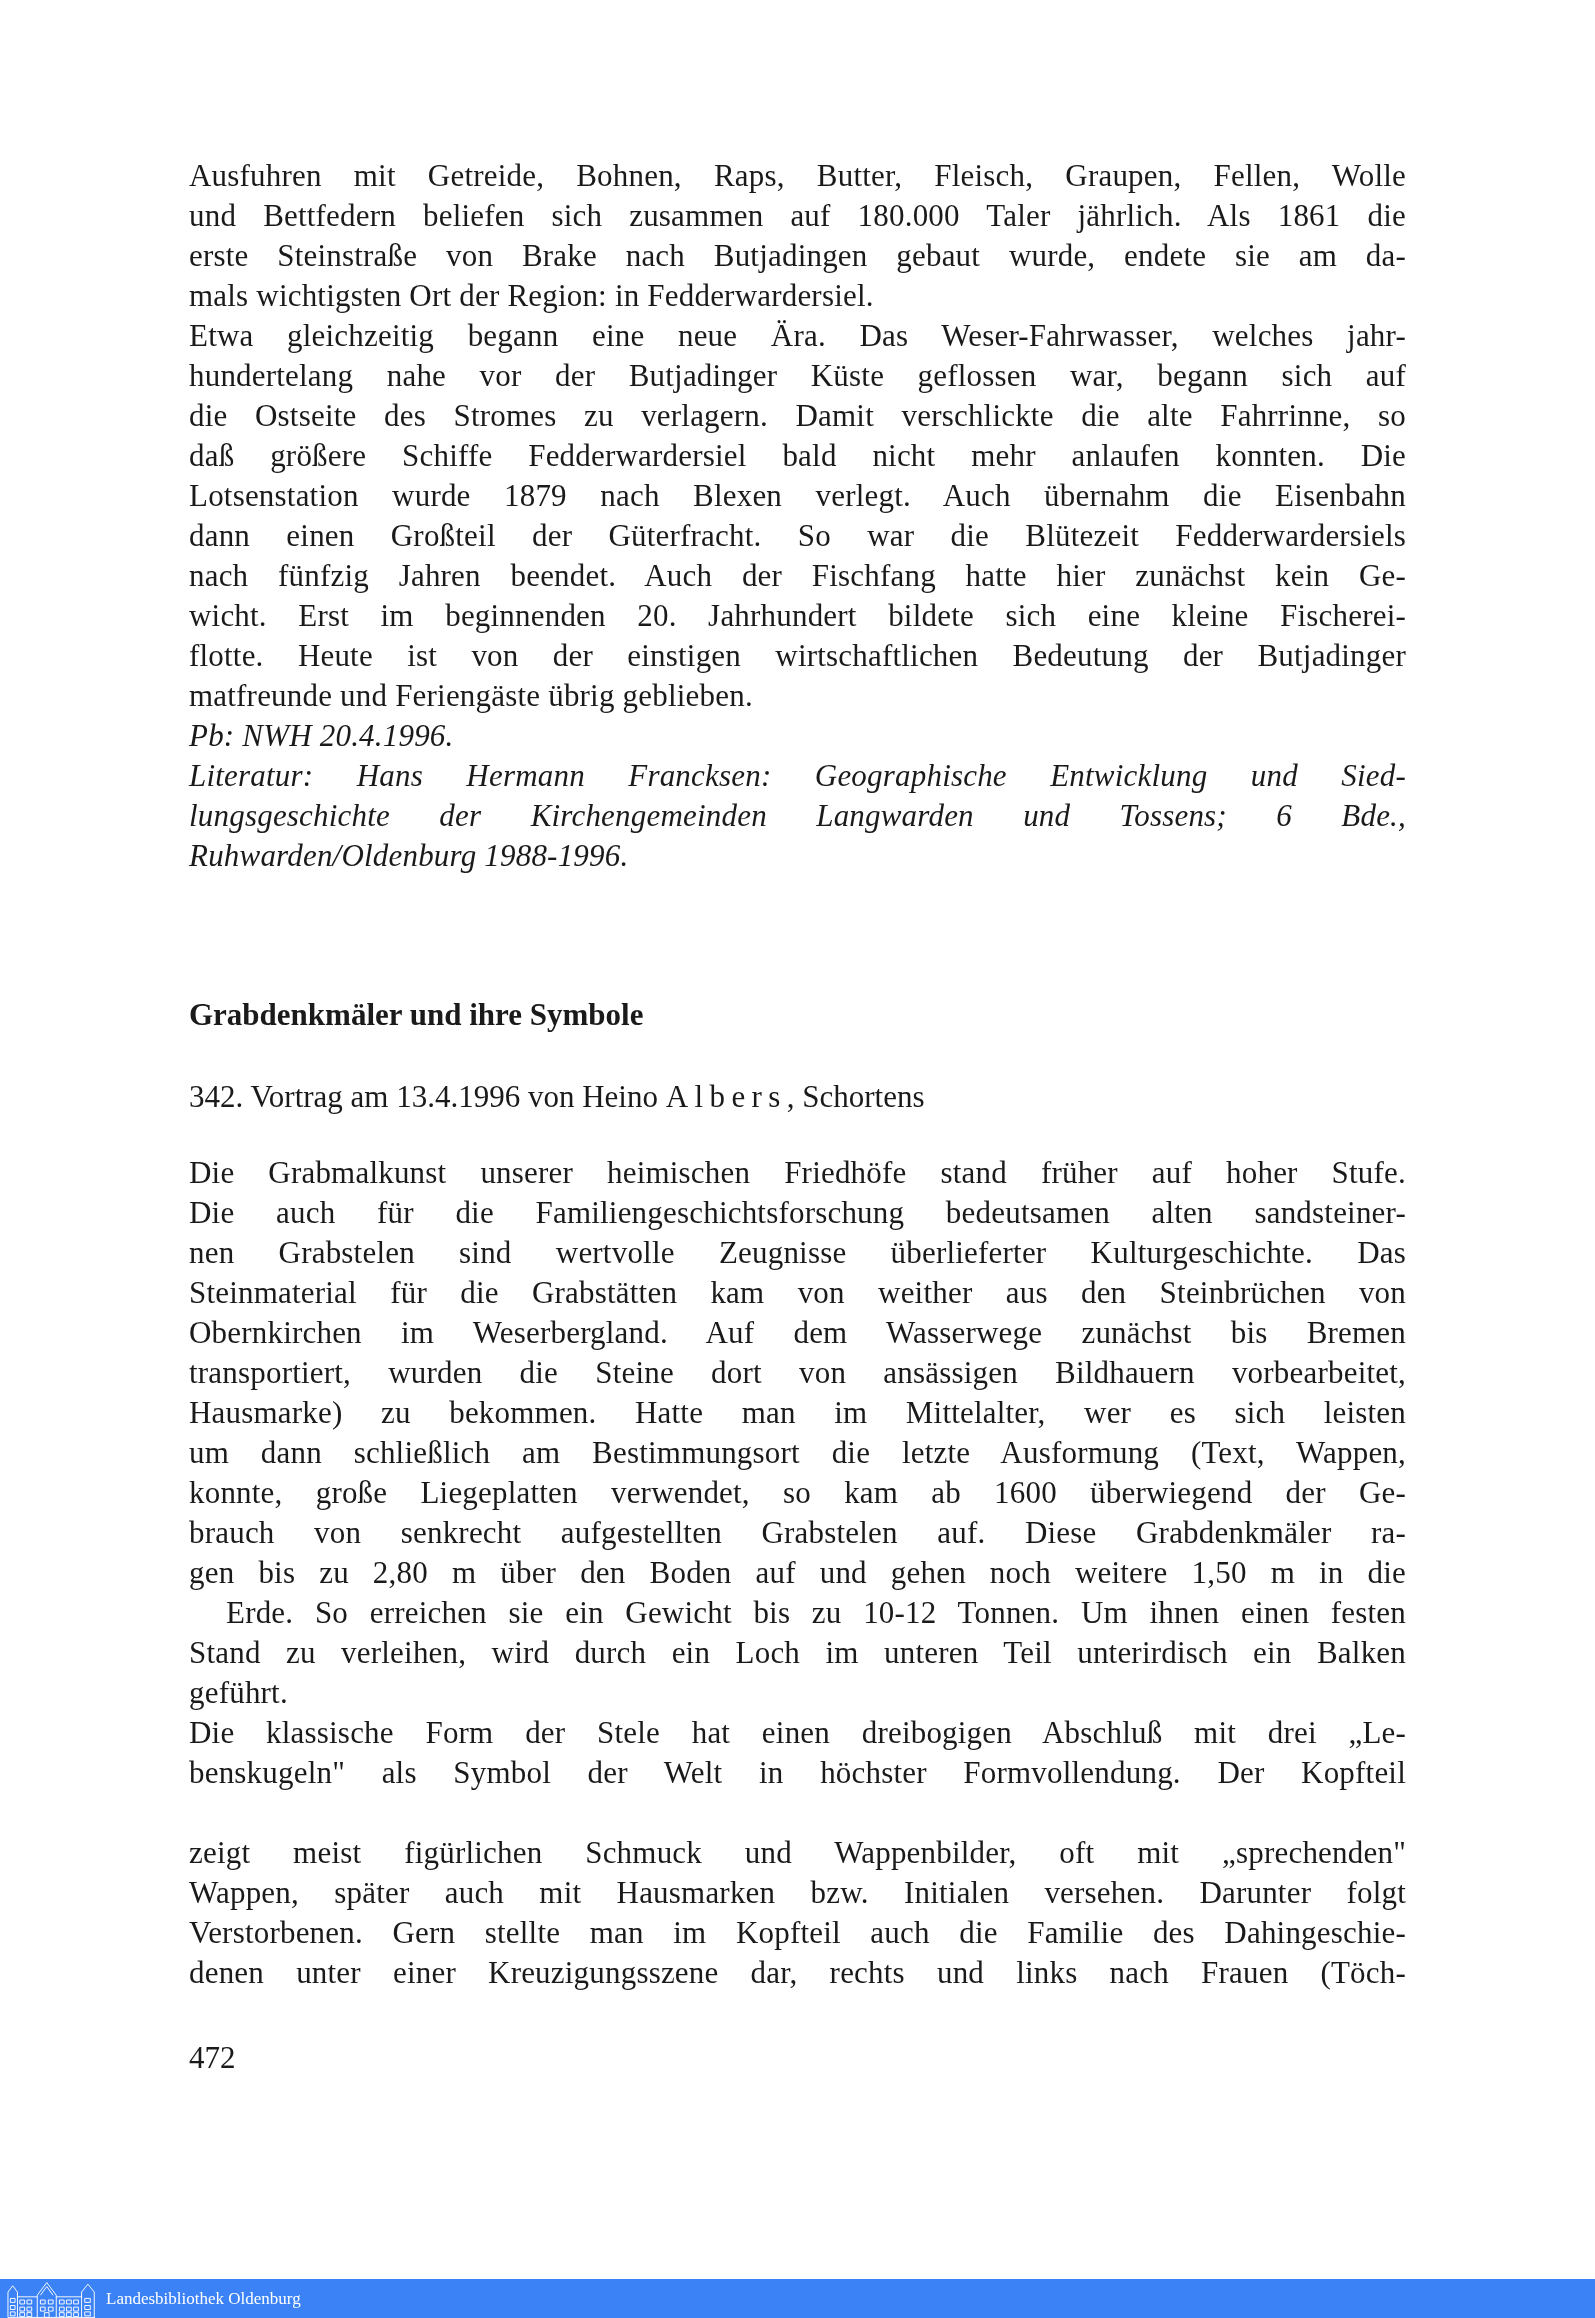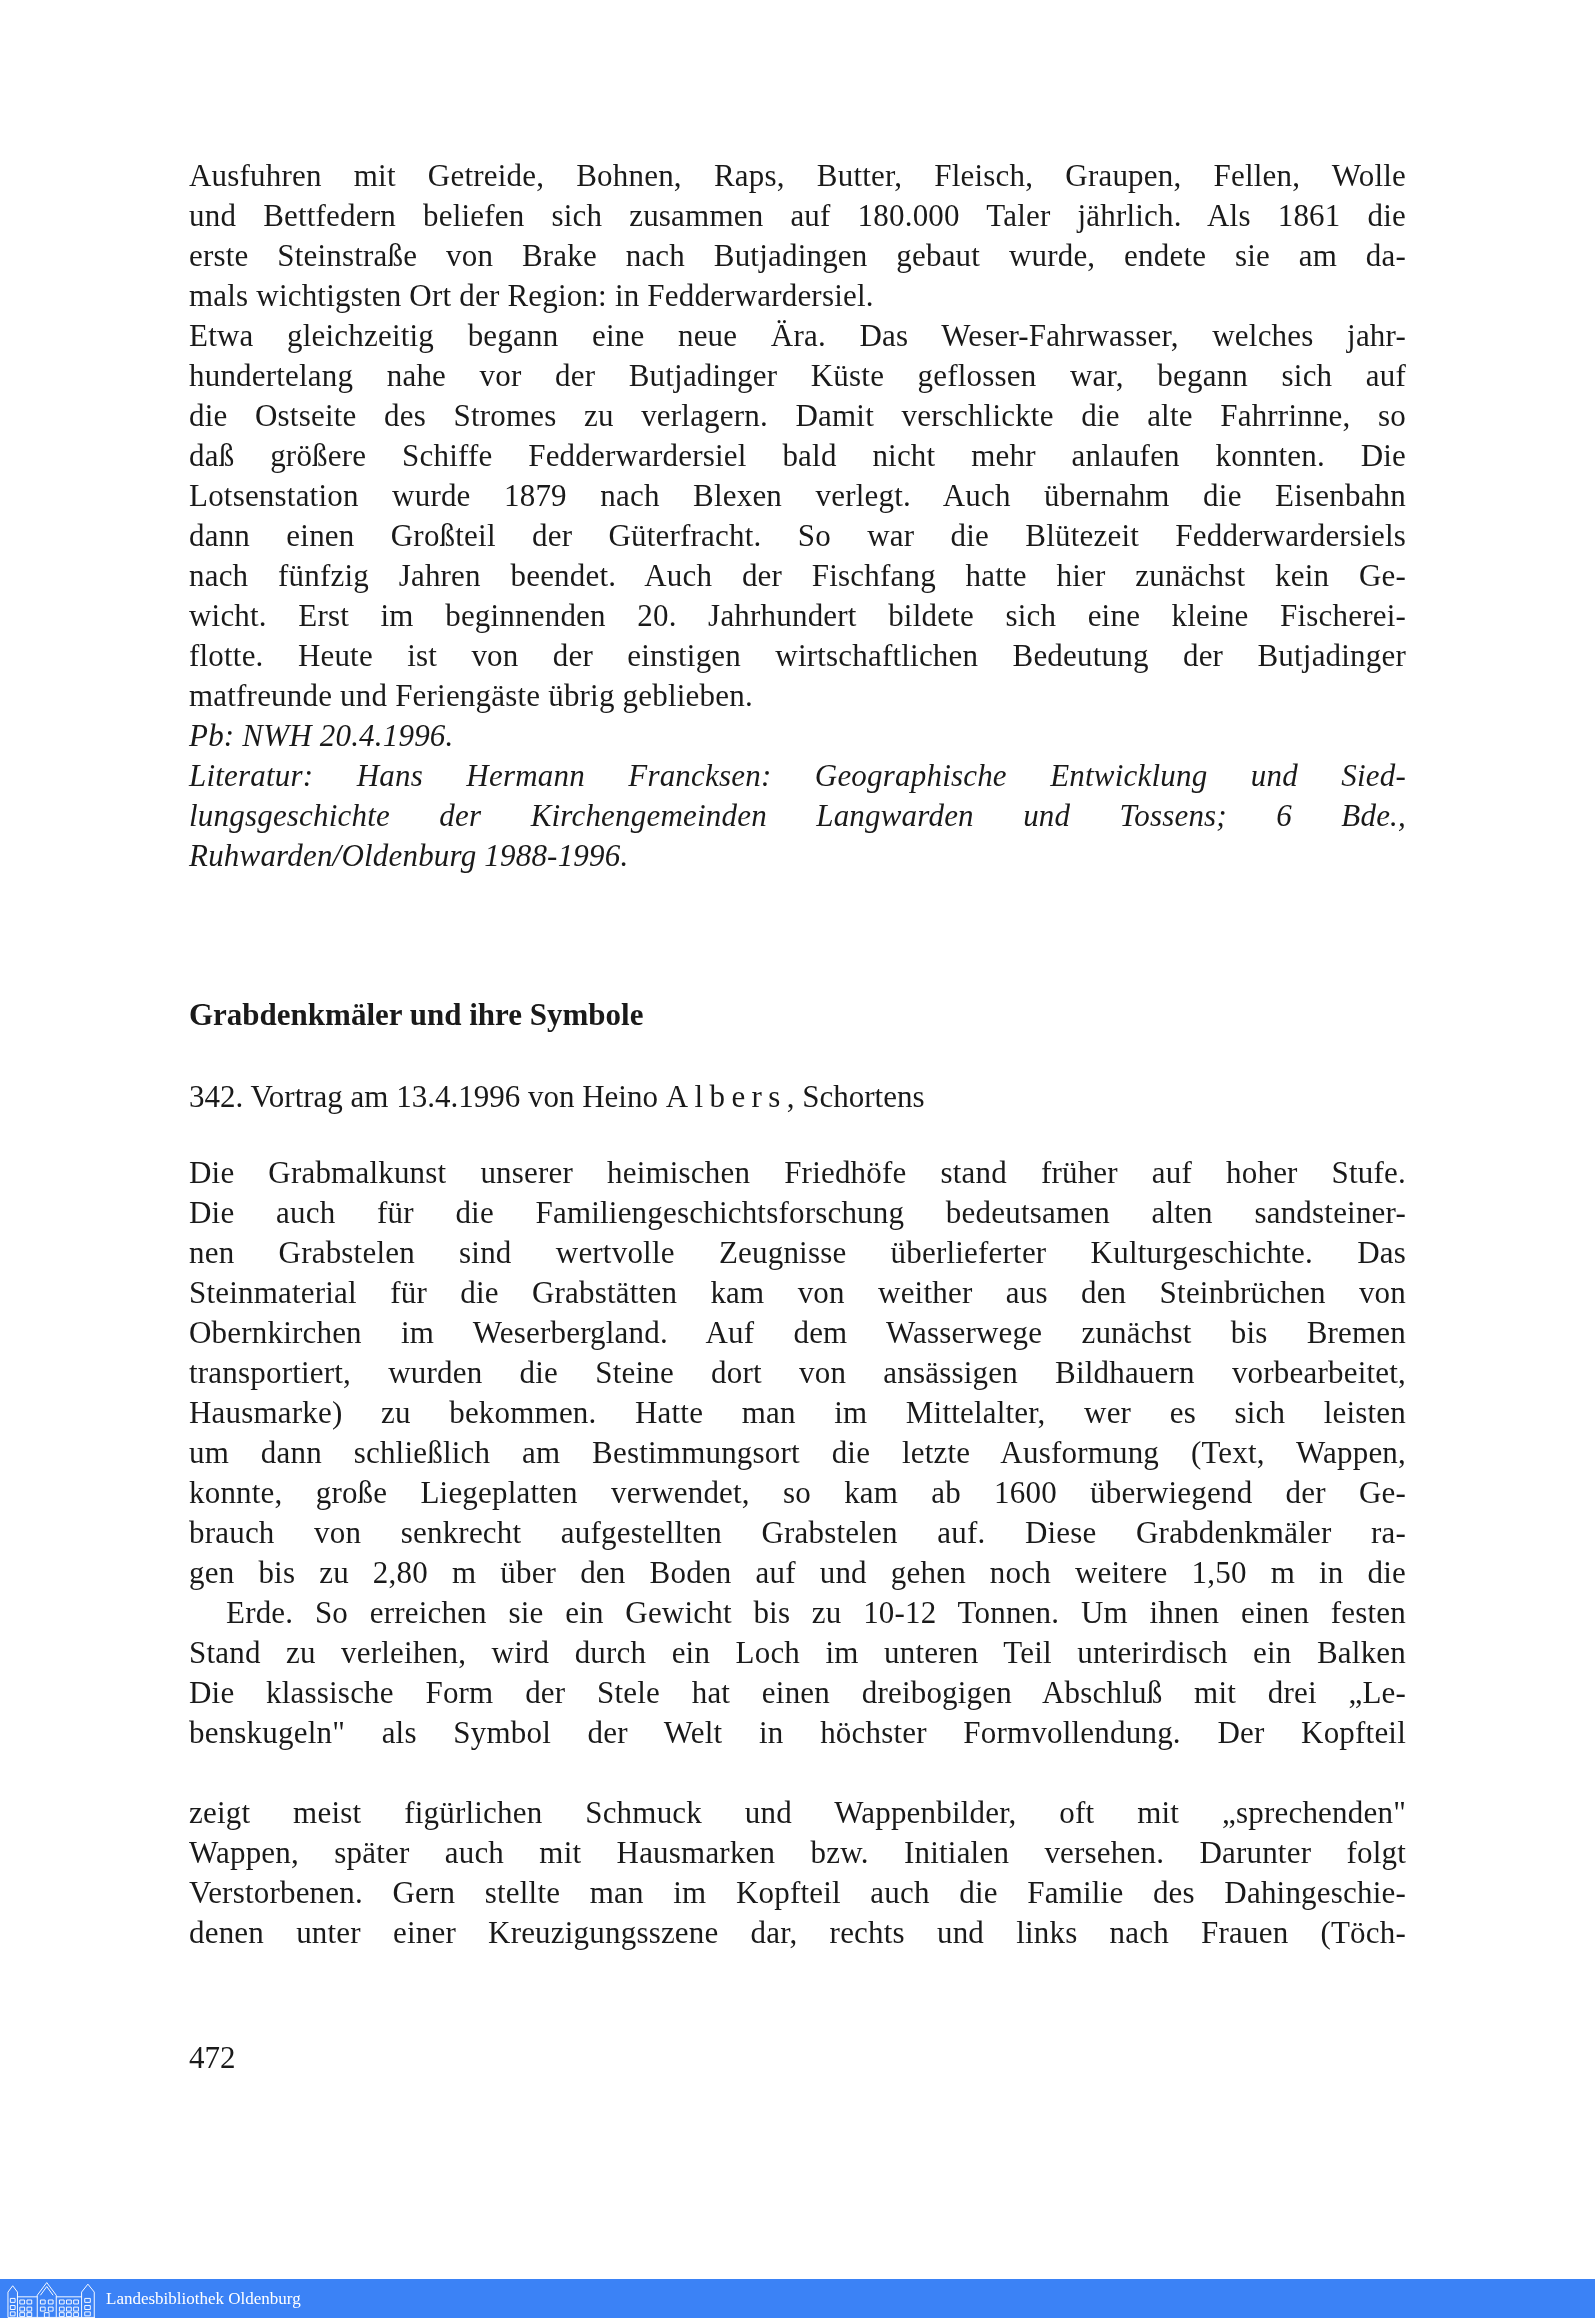--- a/index.html
+++ b/index.html
@@ -135,20 +135,21 @@
       <span class="line" style="display: block;">Steinmaterial für die Grabstätten kam von weither aus den Steinbrüchen von</span>
       <span class="line" style="display: block;">Obernkirchen im Weserbergland. Auf dem Wasserwege zunächst bis Bremen</span>
       <span class="line" style="display: block;">transportiert, wurden die Steine dort von ansässigen Bildhauern vorbearbeitet,</span>
       <span class="line" style="display: block;">Hausmarke) zu bekommen. Hatte man im Mittelalter, wer es sich leisten</span>
       <span class="line" style="display: block;">um dann schließlich am Bestimmungsort die letzte Ausformung (Text, Wappen,</span>
       <span class="line" style="display: block;">konnte, große Liegeplatten verwendet, so kam ab 1600 überwiegend der Ge-</span>
       <span class="line" style="display: block;">brauch von senkrecht aufgestellten Grabstelen auf. Diese Grabdenkmäler ra-</span>
       <span class="line" style="display: block; font-family: Liberation Serif, serif;">gen bis zu 2,80 m über den Boden auf und gehen noch weitere 1,50 m in die</span>
       <span class="line" style="display: block; margin-left: 37px;">Erde. So erreichen sie ein Gewicht bis zu 10-12 Tonnen. Um ihnen einen festen</span>
       <span class="line" style="display: block;">Stand zu verleihen, wird durch ein Loch im unteren Teil unterirdisch ein Balken</span>
+      <span class="line last" style="display: block;">geführt.</span>
     </div>
     <div>
       <span class="line" style="display: block;">Die klassische Form der Stele hat einen dreibogigen Abschluß mit drei „Le-</span>
       <span class="line" style="display: block;">benskugeln" als Symbol der Welt in höchster Formvollendung. Der Kopfteil</span>
       <span class="line" style="display: block; margin-top: 40px;">zeigt meist figürlichen Schmuck und Wappenbilder, oft mit „sprechenden"</span>
       <span class="line" style="display: block;">Wappen, später auch mit Hausmarken bzw. Initialen versehen. Darunter folgt</span>
       <span class="line" style="display: block;">Verstorbenen. Gern stellte man im Kopfteil auch die Familie des Dahingeschie-</span>
       <span class="line" style="display: block;">denen unter einer Kreuzigungsszene dar, rechts und links nach Frauen (Töch-</span>
     </div>
   </div>

